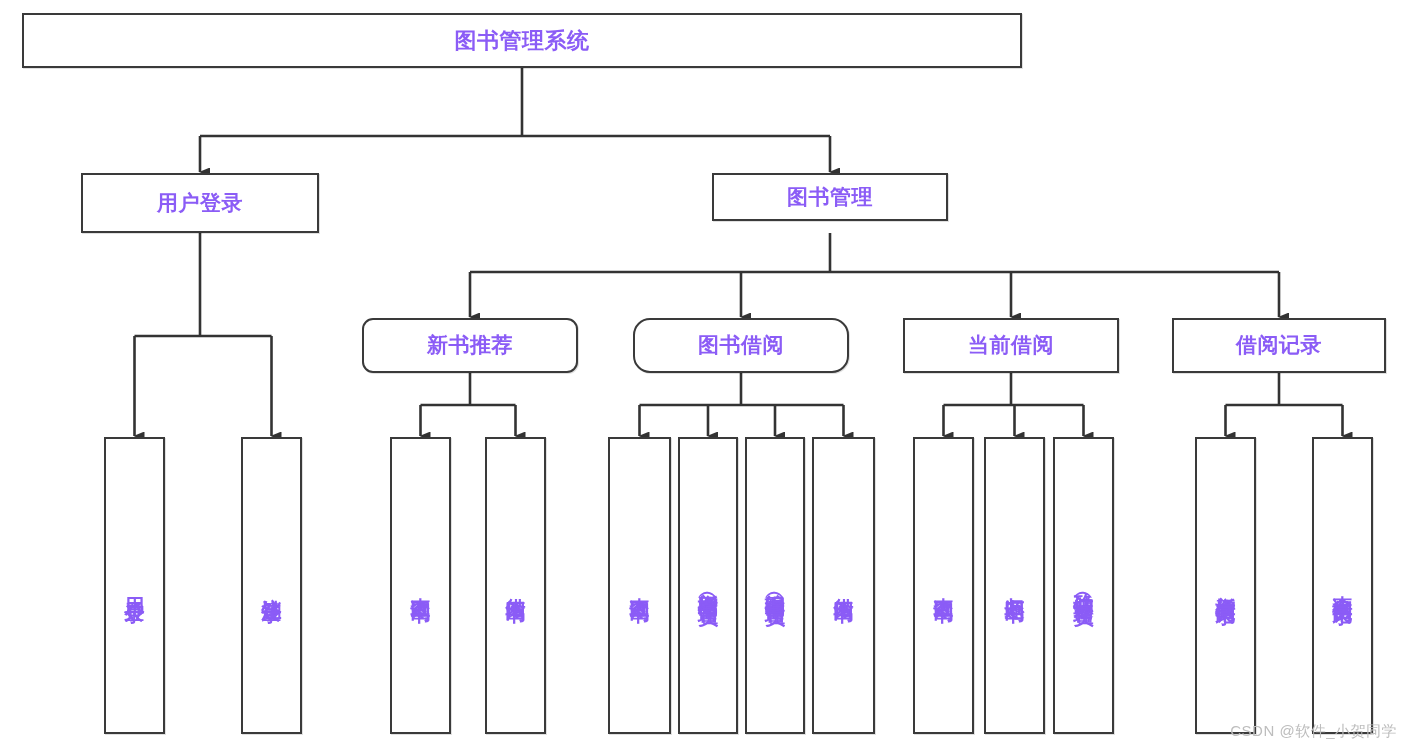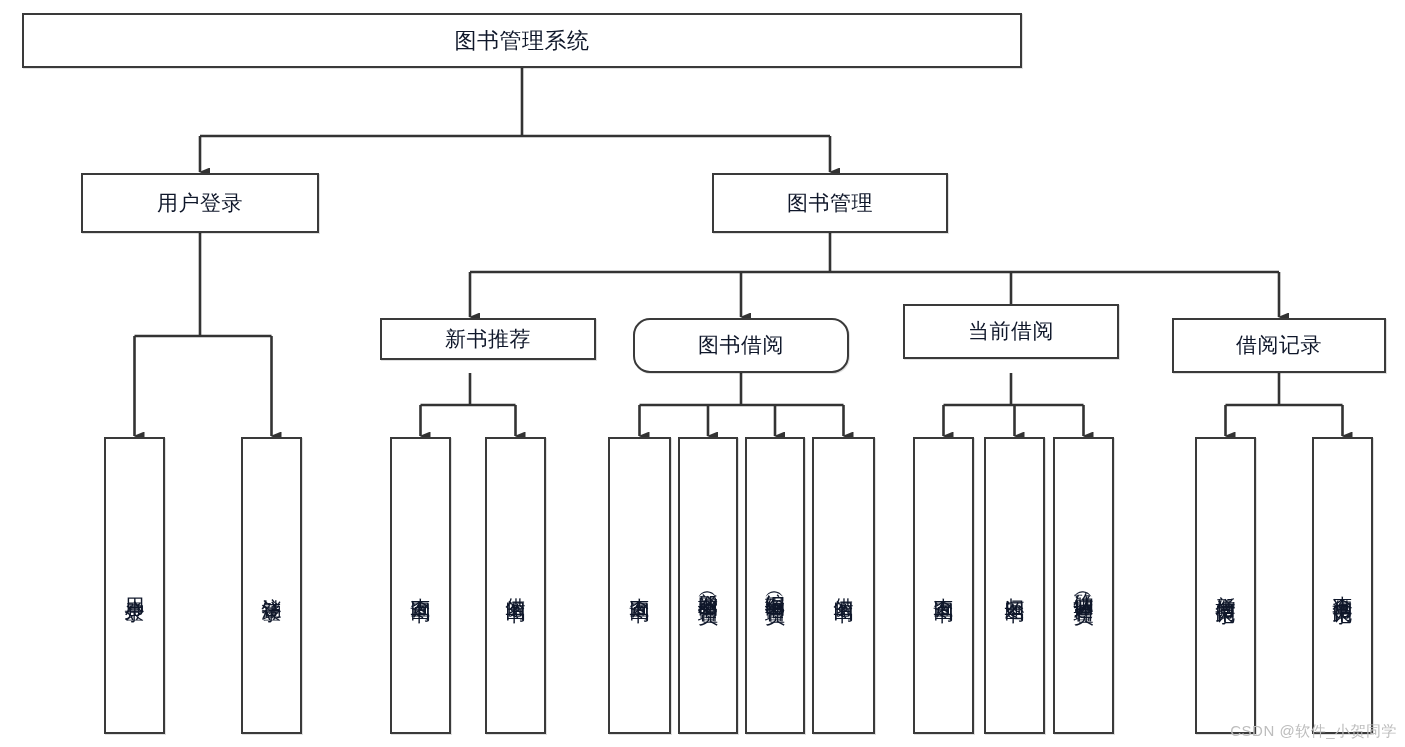--- a/index.html
+++ b/index.html
@@ -25,26 +25,27 @@
     position: absolute;
     box-sizing: border-box;
     border: 2.5px solid #3a3a3a;
     background: #ffffff;
     display: flex;
     align-items: center;
     justify-content: center;
     box-shadow: 1px 1px 0 rgba(0,0,0,0.12);
   }
   .node-label {
-    color: #0f172a;
+    color: #8b5cf6;
     font-size: 21px;
     line-height: 1.18;
     letter-spacing: 0.5px;
     white-space: nowrap;
     text-align: center;
+    font-weight: bold;
   }
   .node-box.vertical .node-label {
     writing-mode: vertical-rl;
     text-orientation: upright;
     font-size: 20px;
     letter-spacing: 2px;
     line-height: 1.05;
   }
   .title-box .node-label {
     font-size: 22px;
@@ -106,30 +107,30 @@
         <path d="M 1342.5 405 L 1342.5 436" marker-end="url(#arrowhead)"></path>
       </g>
   </svg>
   <div id="node-layer">
       <div class="node-box title-box" style="left: 22px; top: 13px; width: 1000px; height: 55px;">
         <span class="node-label">图书管理系统</span>
       </div>
       <div class="node-box" style="left: 81px; top: 173px; width: 238px; height: 60px;">
         <span class="node-label">用户登录</span>
       </div>
-      <div class="node-box" style="left: 712px; top: 173px; width: 236px; height: 60px;">
+      <div class="node-box" style="left: 712px; top: 173px; width: 236px; height: 48px;">
         <span class="node-label">图书管理</span>
       </div>
-      <div class="node-box" style="left: 380px; top: 318px; width: 216px; height: 42px;">
+      <div class="node-box" style="left: 362px; top: 318px; width: 216px; height: 55px; border-radius: 11px;">
         <span class="node-label">新书推荐</span>
       </div>
       <div class="node-box" style="left: 633px; top: 318px; width: 216px; height: 55px; border-radius: 17px;">
         <span class="node-label">图书借阅</span>
       </div>
-      <div class="node-box" style="left: 903px; top: 304px; width: 216px; height: 55px;">
+      <div class="node-box" style="left: 903px; top: 318px; width: 216px; height: 55px;">
         <span class="node-label">当前借阅</span>
       </div>
       <div class="node-box" style="left: 1172px; top: 318px; width: 214px; height: 55px;">
         <span class="node-label">借阅记录</span>
       </div>
       <div class="node-box vertical" style="left: 104px; top: 437px; width: 61px; height: 297px;">
         <span class="node-label">用户登录</span>
       </div>
       <div class="node-box vertical" style="left: 241px; top: 437px; width: 61px; height: 297px;">
         <span class="node-label">注销登录</span>

